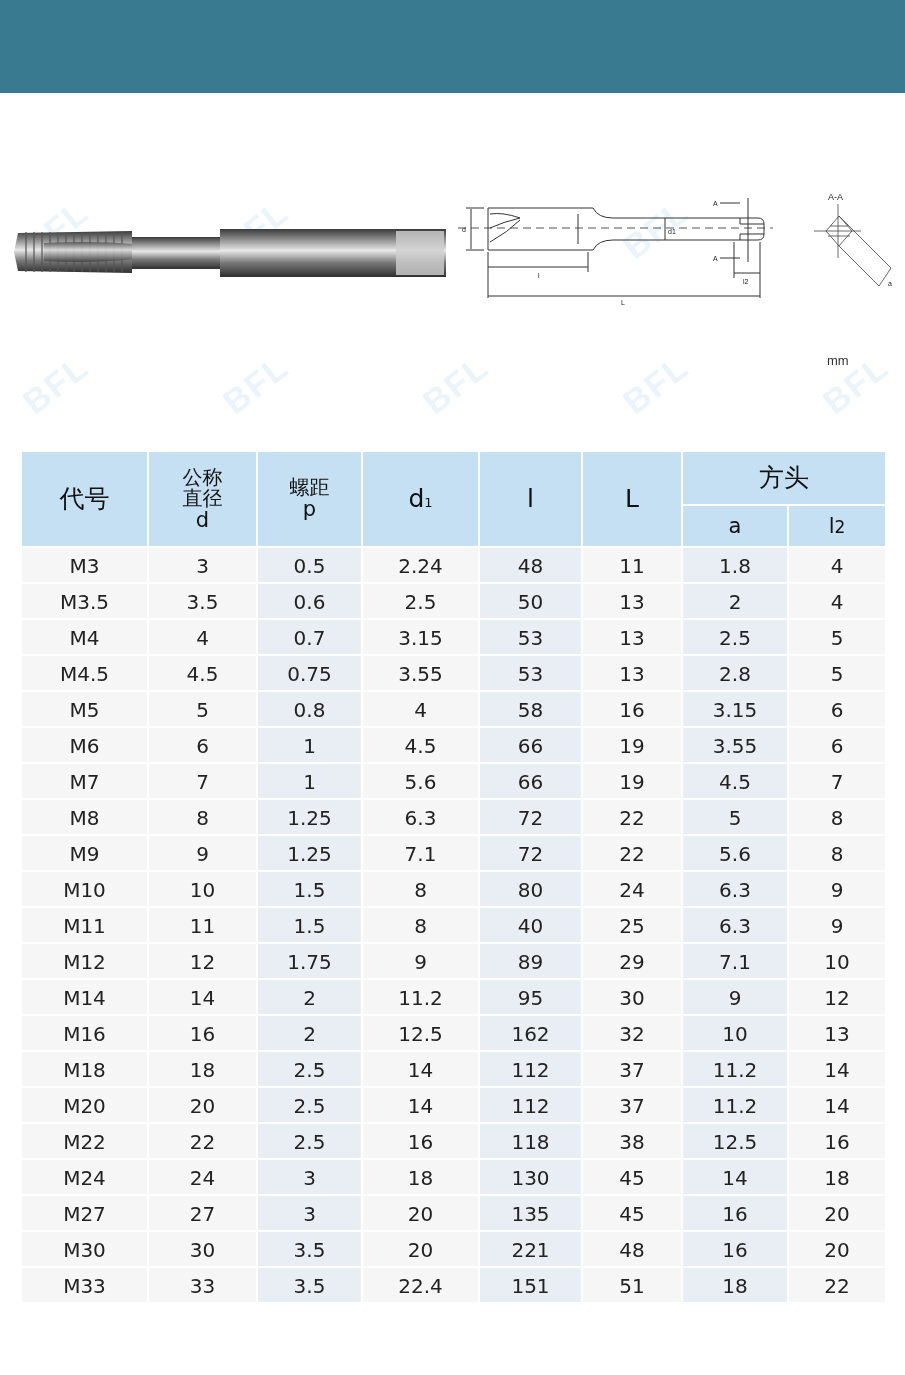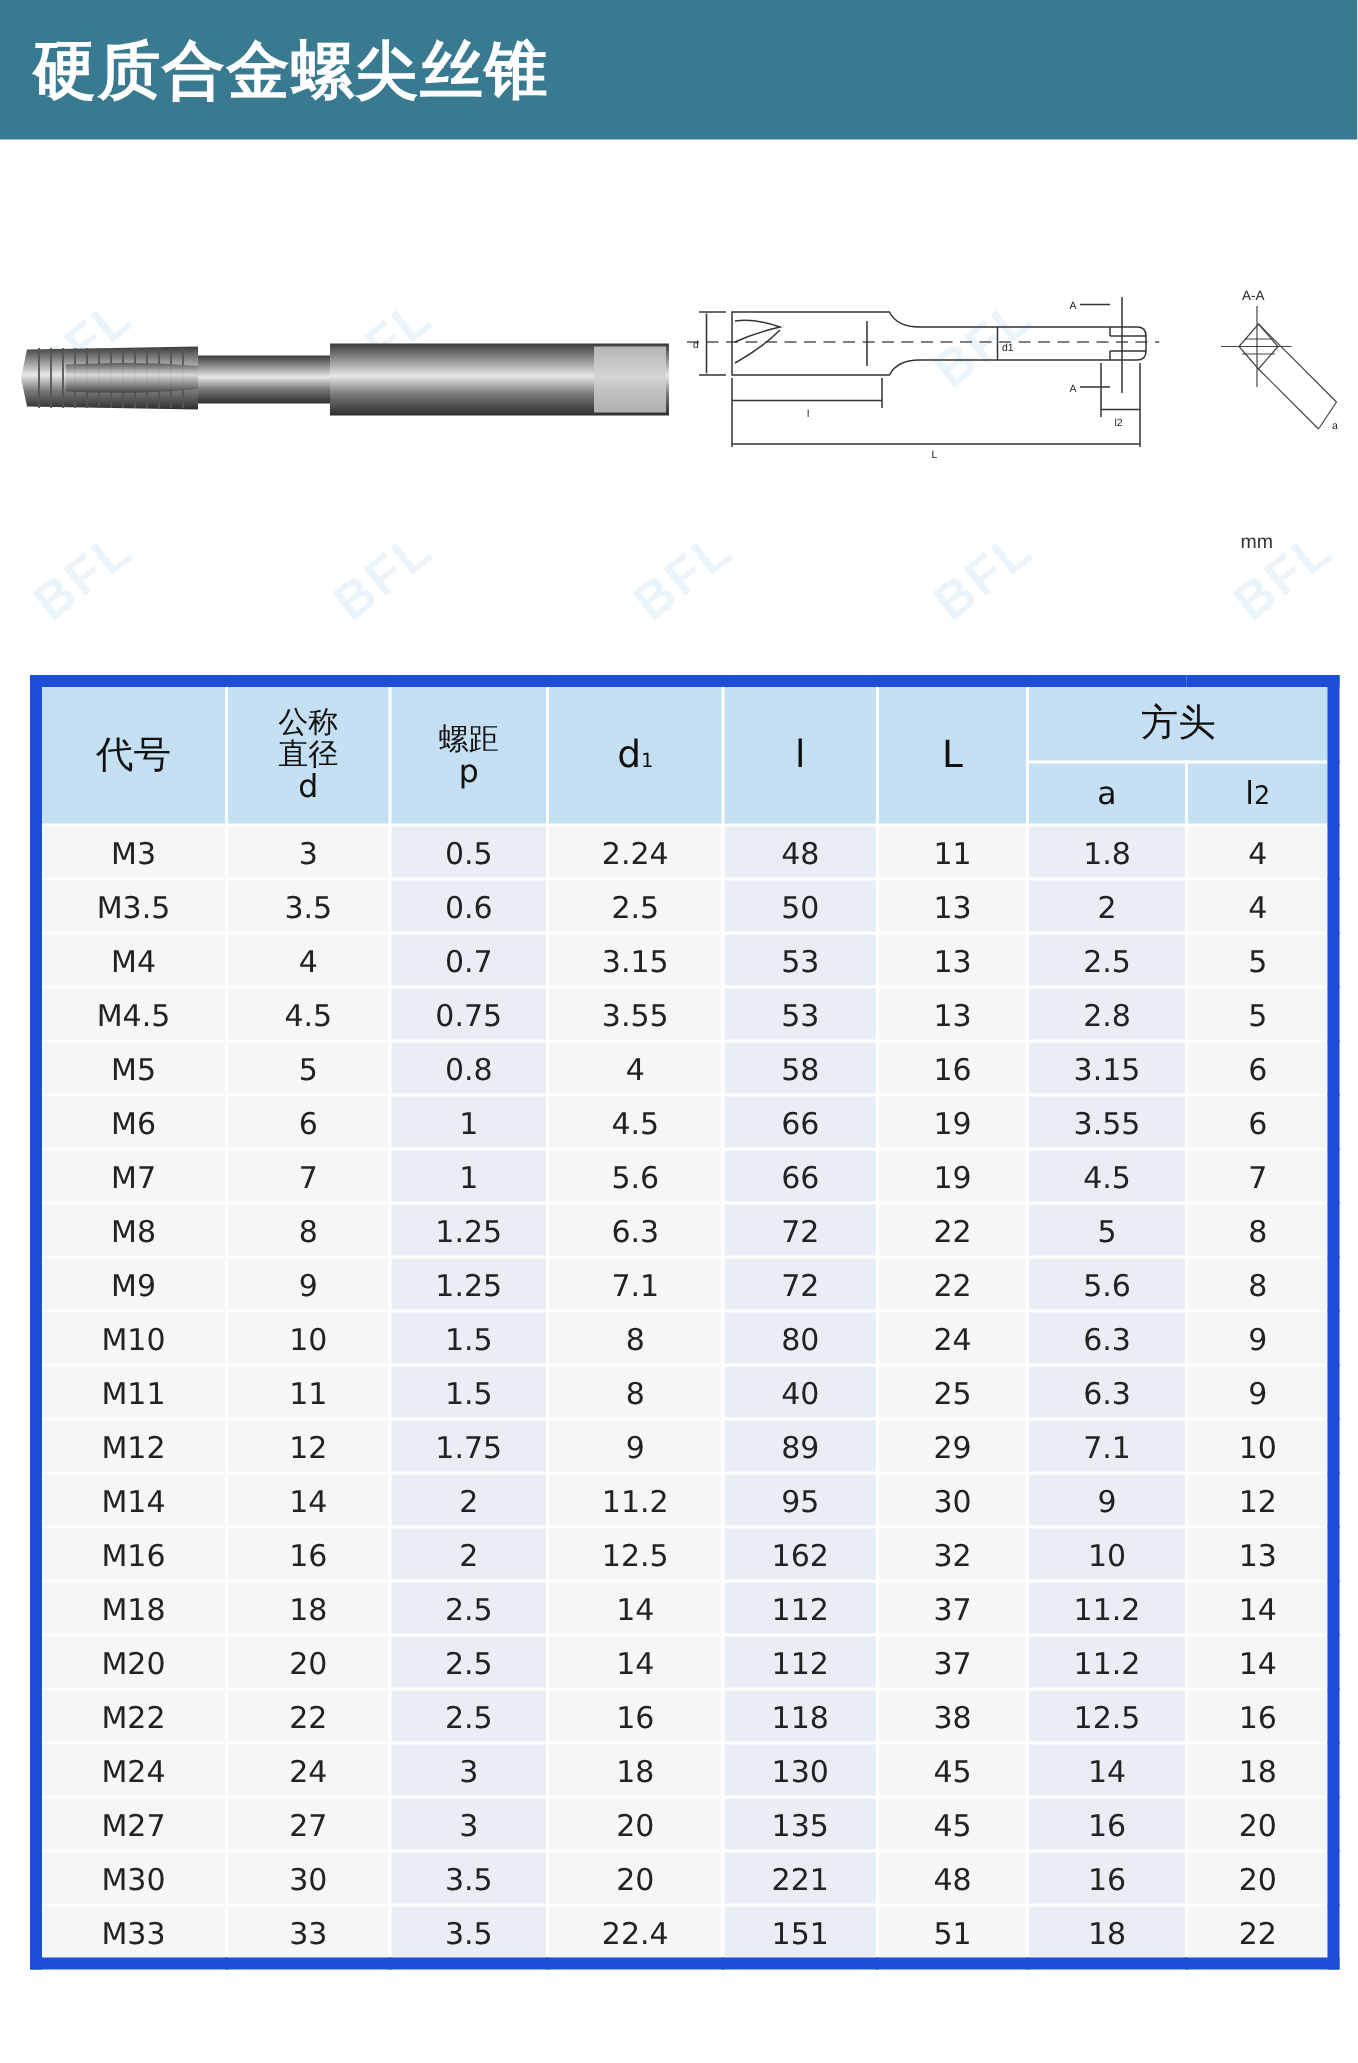--- a/index.html
+++ b/index.html
@@ -27,21 +27,21 @@
     .photo { position: absolute; left: 14px; top: 225px; width: 432px; height: 55px; }
     .drawing { position: absolute; left: 458px; top: 188px; width: 315px; height: 120px; }
     .section { position: absolute; left: 806px; top: 188px; width: 95px; height: 110px; }
     .unit {
       position: absolute; left: 827px; top: 353px; font-size: 13px; color: #333;
       font-family: "Liberation Sans", sans-serif;
     }
     table.spec {
       position: absolute; left: 20px; top: 450px; width: 865px;
       border-collapse: collapse; table-layout: fixed;
-      border: 8px solid #1d4ed8;
+      border: 2px solid #1d4ed8;
       font-family: "DejaVu Sans", sans-serif;
     }
     table.spec th {
       background: #c5e0f2; color: #111; font-weight: normal;
       border: 2px solid #ffffff; padding: 0; text-align: center; line-height: 1.05;
     }
     table.spec td {
       border: 2px solid #ffffff; text-align: center; color: #222;
       height: 32px; font-size: 20px; padding: 2px 0 0 0;
       font-family: "DejaVu Sans", sans-serif;
@@ -50,21 +50,20 @@
     table.spec td.c2, table.spec td.c4, table.spec td.c6 { background: #e8eef3; }
     .h-big { font-size: 25px; }
     .h-mid { font-size: 21px; }
     .h-small { font-size: 20px; }
     sub.s { font-size: 13px; vertical-align: baseline; }
   </style>
 </head>
 <body>
 
 <div class="banner">
-  <span class="cn">硬质合金螺尖丝锥</span>
 </div>
 
 <div>
   <span class="watermark" style="left:20px;top:210px;">BFL</span>
   <span class="watermark" style="left:220px;top:210px;">BFL</span>
   <span class="watermark" style="left:620px;top:210px;">BFL</span>
   <span class="watermark" style="left:20px;top:365px;">BFL</span>
   <span class="watermark" style="left:220px;top:365px;">BFL</span>
   <span class="watermark" style="left:420px;top:365px;">BFL</span>
   <span class="watermark" style="left:620px;top:365px;">BFL</span>

